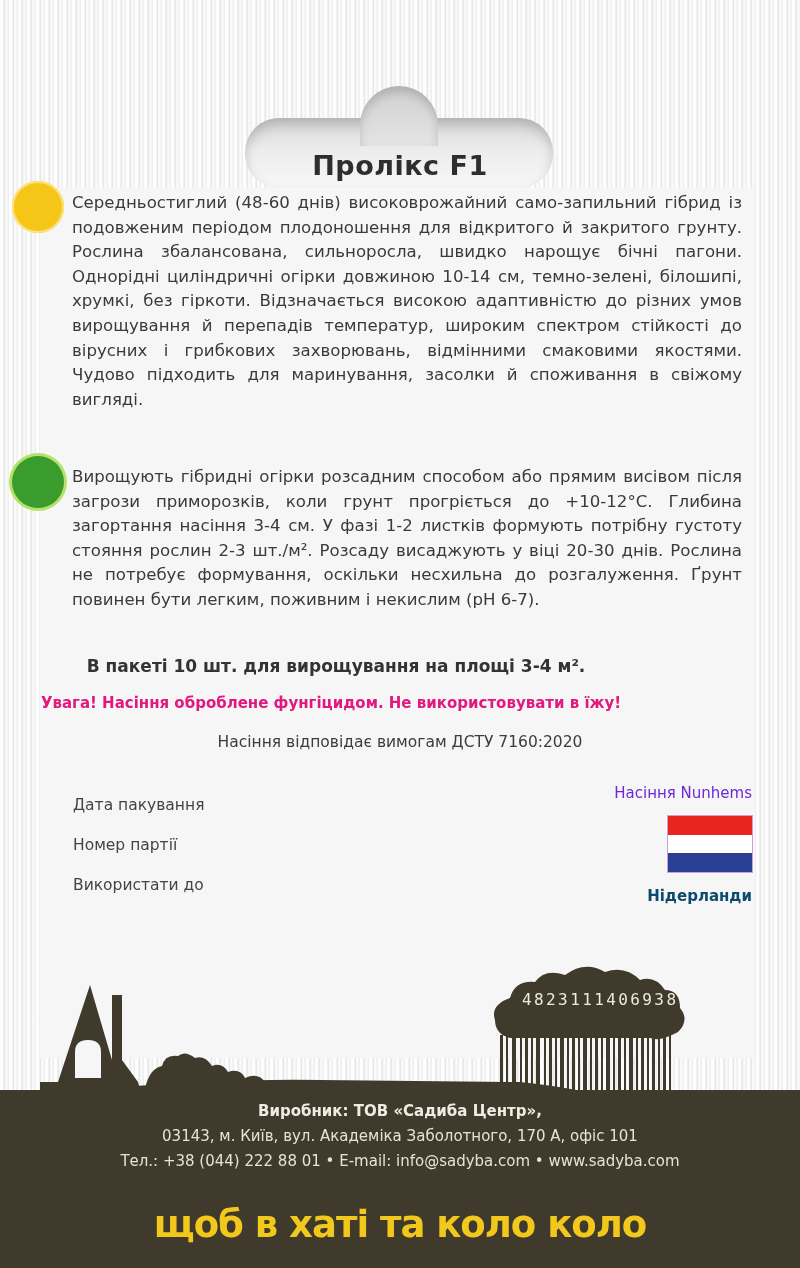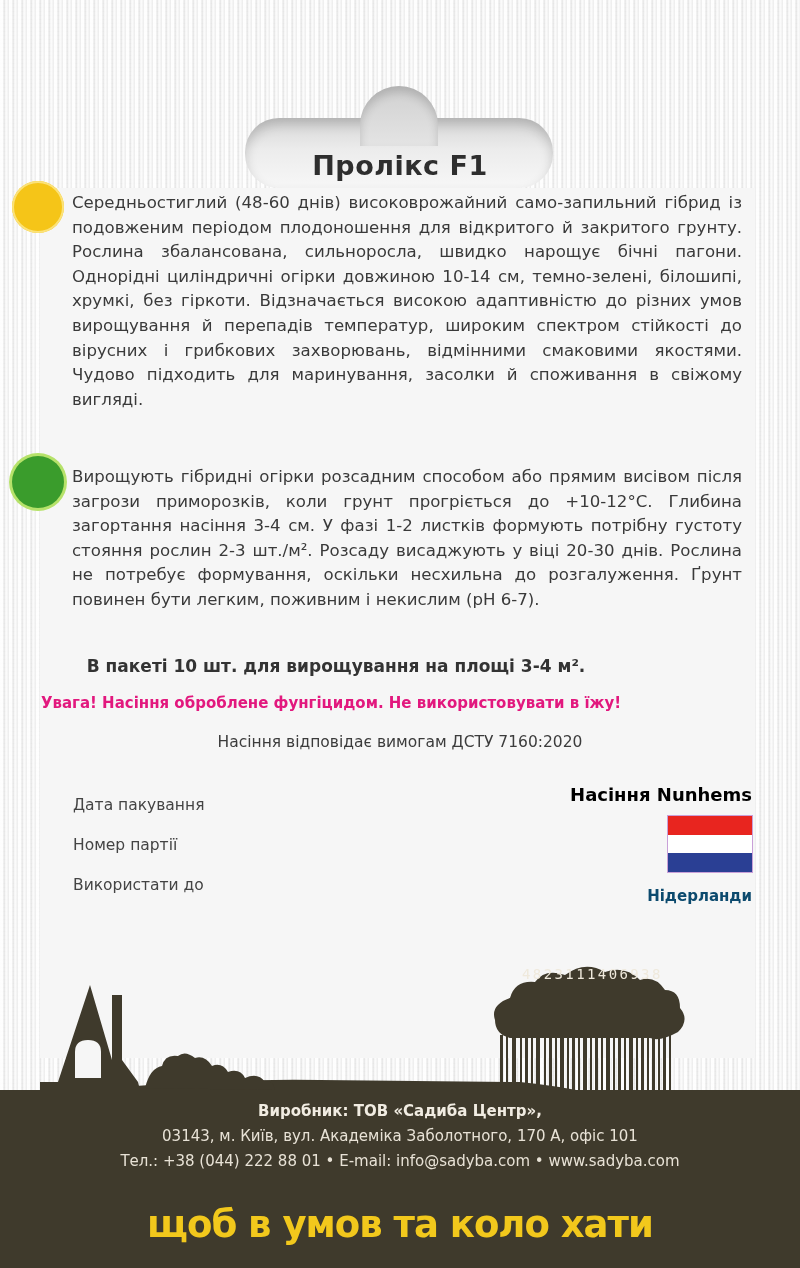--- a/index.html
+++ b/index.html
@@ -54,33 +54,33 @@
   }
   .std {
     position: absolute; left: 0; top: 730px; width: 800px; text-align: center;
     font-size: 15.5px; line-height: 24px; color: #3c3c3c;
   }
   .field {
     position: absolute; left: 73px; font-size: 15.5px; color: #444;
   }
   .f1 { top: 796px; } .f2 { top: 836px; } .f3 { top: 876px; }
   .origin-brand {
-    position: absolute; right: 48px; top: 784px; font-size: 18px; font-weight: bold; color: #000000;
+    position: absolute; right: 48px; top: 784px; font-size: 15px; font-weight: normal; color: #6d28d9;
   }
   .flag {
     position: absolute; left: 667px; top: 815px; width: 86px; height: 58px;
     border: 1px solid #c9a0d8;
   }
   .flag div { height: 33.33%; }
   .origin-country {
     position: absolute; right: 48px; top: 887px; font-size: 15px; font-weight: bold; color: #0c4a6e;
   }
   .scene { position: absolute; left: 0; top: 940px; width: 800px; height: 170px; }
   .barcode-num {
-    position: absolute; left: 522px; top: 966px; font-size: 14px; color: #efe9dc; letter-spacing: 2.4px;
+    position: absolute; left: 522px; top: 990px; font-size: 16px; color: #efe9dc; letter-spacing: 2.4px;
     font-family: "DejaVu Sans Mono", monospace;
   }
   .footer {
     position: absolute; left: 0; top: 1090px; width: 800px; height: 178px; background: #3f3a2c;
   }
   .maker { position: absolute; left: 0; top: 1102px; width: 800px; text-align: center; font-size: 15px; font-weight: bold; color: #f1ece2; }
   .addr { position: absolute; left: 0; top: 1127px; width: 800px; text-align: center; font-size: 15px; color: #e8e2d6; }
   .contacts { position: absolute; left: 0; top: 1152px; width: 800px; text-align: center; font-size: 15px; color: #e8e2d6; }
   .slogan {
     position: absolute; left: 0; top: 1203px; width: 800px; text-align: center;
@@ -163,13 +163,13 @@
     <rect x="663" y="1035" width="3" height="75"></rect>
       <rect x="669" y="1035" width="2" height="75"></rect>
   </g>
 </svg>
 <div class="barcode-num">4823111406938</div>
 
 <div class="footer"></div>
 <div class="maker">Виробник: ТОВ «Садиба Центр»,</div>
 <div class="addr">03143, м. Київ, вул. Академіка Заболотного, 170 А, офіс 101</div>
 <div class="contacts">Тел.: +38 (044) 222 88 01 • E-mail: info@sadyba.com • www.sadyba.com</div>
-<div class="slogan">щоб в умов та коло хати</div>
+<div class="slogan">щоб в хаті та коло коло</div>
 
 </body></html>

